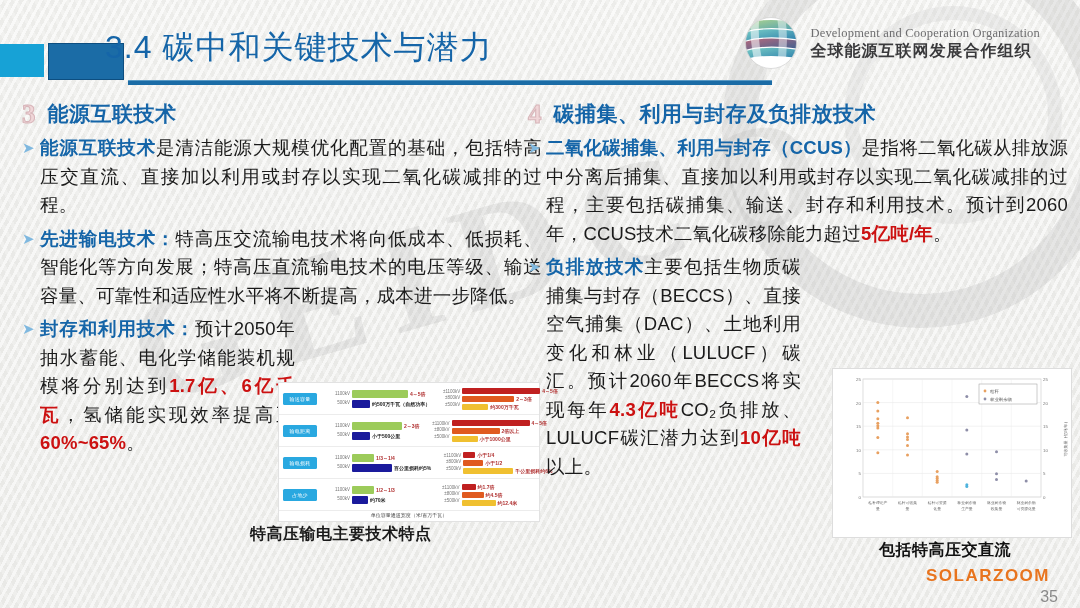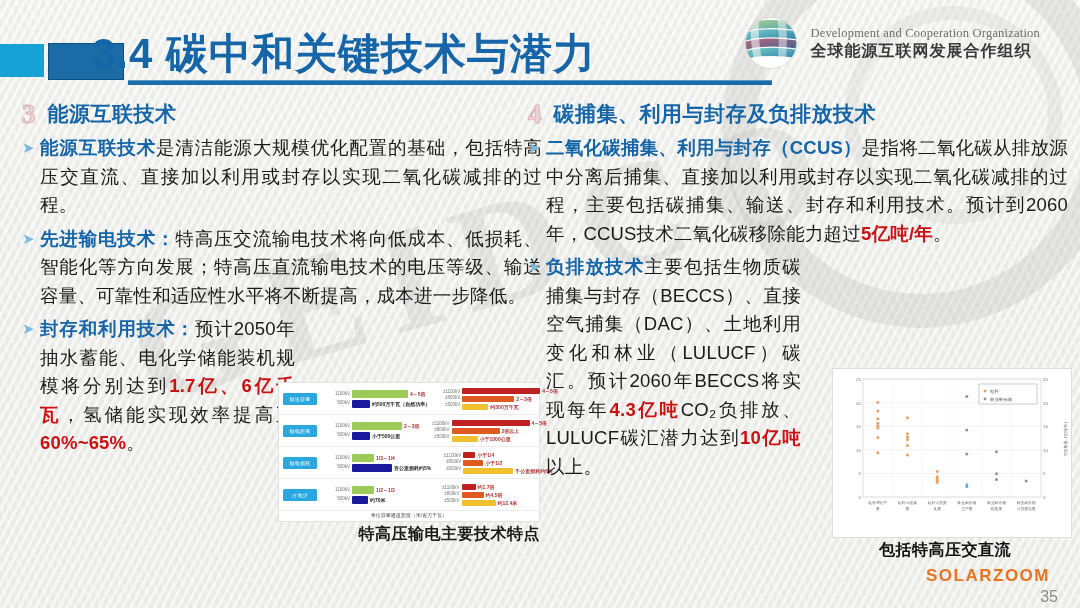--- a/index.html
+++ b/index.html
@@ -43,22 +43,22 @@
     border-radius:50%;
     border:14px solid rgba(205,205,203,.28);
     pointer-events:none;
   }
 
   
   .hdr{position:absolute;left:0;top:0;width:1080px;height:90px;}
   .bar-cyan{position:absolute;left:0;top:44px;width:44px;height:33px;background:#17a2d6;}
   .bar-blue{position:absolute;left:48px;top:43px;width:74px;height:35px;background:#1b6ca6;border:1.5px solid #0d4e80;}
   .hdr-title{
-    position:absolute;left:92px;top:26px;
-    font-size:42px;font-weight:bold;color:#1565a8;
+    position:absolute;left:105px;top:26px;
+    font-size:32px;font-weight:normal;color:#1565a8;
     letter-spacing:1px;
     font-family:"Liberation Sans","DejaVu Sans",sans-serif;
     white-space:nowrap;
   }
   .hdr-rule{position:absolute;left:128px;top:80px;width:644px;height:4px;background:#1b6ca6;border-top:1px solid #5a9ac4;}
 
   
   .logo{position:absolute;right:40px;top:14px;display:flex;align-items:center;gap:10px;}
   .logo-globe{width:58px;height:58px;flex:0 0 58px;}
   .logo-txt{line-height:1.12;}
@@ -113,21 +113,21 @@
     letter-spacing:.2px;flex:0 0 34px;
   }
   .ig-mini{flex:0 0 30px;font-size:4.5px;color:#777;text-align:right;padding-right:2px;line-height:1.9;}
   .ig-bars{flex:1;display:flex;flex-direction:column;gap:2px;}
   .ig-b{height:8px;display:flex;align-items:center;}
   .ig-b i{display:block;height:8px;border-radius:1px;}
   .ig-b span{font-size:5px;color:#b03030;font-weight:bold;margin-left:2px;white-space:nowrap;}
   .ig-b span.dk{color:#222;}
   .ig-foot{font-size:5px;color:#444;text-align:center;padding-top:1px;}
   .fig-cap{
-    position:absolute;left:250px;top:524px;width:290px;text-align:right;
+    position:absolute;left:250px;top:524px;width:290px;text-align:left;
     font-size:16px;font-weight:bold;color:#1a1a1a;letter-spacing:.5px;
   }
 
   
   .fig-right{
     position:absolute;left:832px;top:368px;width:238px;height:168px;
     background:#fff;border:1px solid #ddd;
   }
   .chart-wrap{position:absolute;inset:0;}
   .cap-right{

